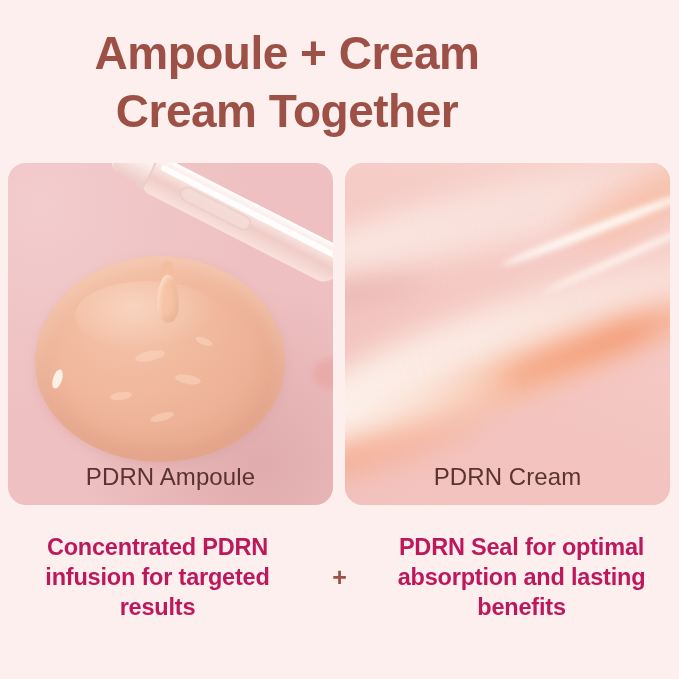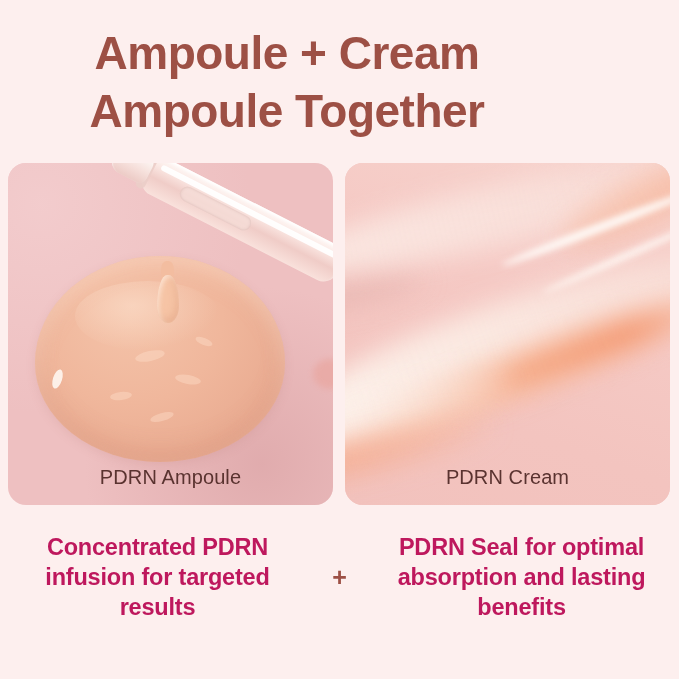--- a/index.html
+++ b/index.html
@@ -303,21 +303,21 @@
   }
 
   
   .panel-caption {
     position: absolute;
     left: 0;
     bottom: 17px;
     width: 100%;
     text-align: center;
     color: #5a3330;
-    font-size: 20px;
+    font-size: 24px;
     line-height: 22px;
     letter-spacing: 0.1px;
   }
 
   
   .bottom-row {
     position: absolute;
     left: 8px;
     top: 532px;
     width: 663px;
@@ -344,21 +344,21 @@
     font-size: 25px;
     line-height: 30px;
     padding-top: 30px;
   }
 </style>
 </head>
 <body>
 
 <div class="headline">
   <span class="line">Ampoule + Cream</span>
-  <span class="line">Ampoule Together</span>
+  <span class="line">Cream Together</span>
 </div>
 
 <div class="panels">
 
   <div class="panel panel-ampoule">
     <div class="amp-bg-shade"></div>
     <div class="amp-edge-blob"></div>
 
     <div class="gel-blob">
       <div class="gel-sheen"></div>

